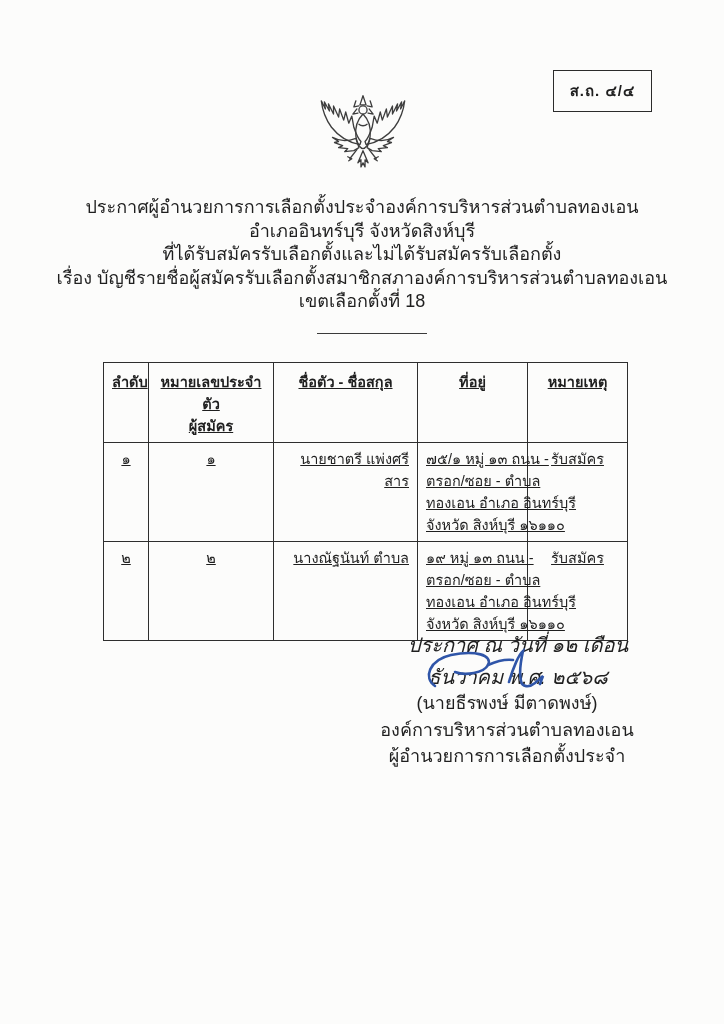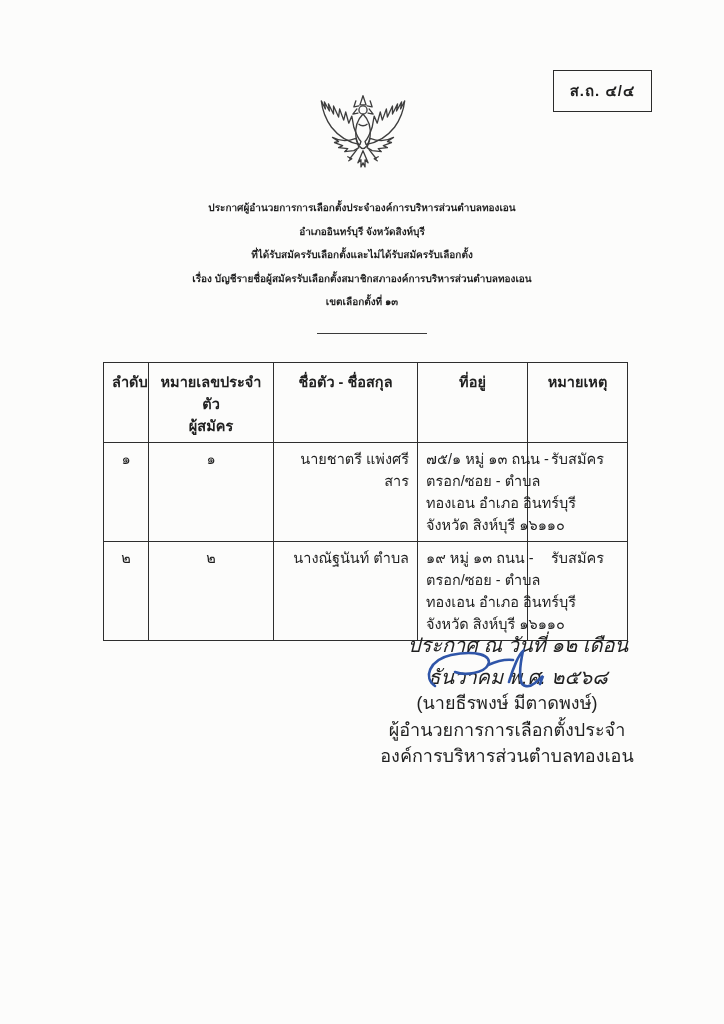--- a/index.html
+++ b/index.html
@@ -12,33 +12,34 @@
   .form-box {
     position:absolute; left:553px; top:70px; width:99px; height:42px;
     border:1.5px solid #2b2b2b; box-sizing:border-box;
     display:flex; align-items:center; justify-content:center;
     font-weight:bold; font-size:15px; letter-spacing:1px;
   }
   .emblem { position:absolute; left:302px; top:92px; width:122px; height:100px; }
   .emblem svg { width:100%; height:100%; }
   .titles {
     position:absolute; left:0; top:196px; width:724px;
-    text-align:center; font-weight:bold; font-size:10px; line-height:23.5px;
+    text-align:center; font-weight:normal; font-size:18px; line-height:23.5px;
   }
   .divider {
     position:absolute; left:317px; top:333px; width:110px; height:0;
     border-top:1.5px solid #3a3a3a;
   }
   table.doc-table {
     position:absolute; left:103px; top:362px; width:524px;
     border-collapse:collapse; font-size:14.5px; table-layout:fixed;
   }
   .doc-table th, .doc-table td {
     border:1.6px solid #2e2e2e; vertical-align:top; padding:5px 8px;
     box-sizing:border-box;
+    text-decoration:underline;
   }
   .doc-table th { font-weight:bold; text-align:center; padding-top:8px; line-height:22px; height:51px; }
   .doc-table td { height:97px; line-height:22px; }
   .cell-center { text-align:center; }
   .cell-left { text-align:right; }
   .addr div { line-height:22px; white-space:nowrap; }
   .footer-date {
     position:absolute; left:372px; top:629px; width:292px;
     text-align:center; font-size:20px;font-style:italic;
   }
@@ -78,21 +79,21 @@
         <path d="M66,55 L73,64 M71,64 L75,62 M71,64 L74,66"></path>
       </g>
     </svg>
   </div>
 
   <div class="titles">
     <div>ประกาศผู้อำนวยการการเลือกตั้งประจำองค์การบริหารส่วนตำบลทองเอน</div>
     <div>อำเภออินทร์บุรี จังหวัดสิงห์บุรี</div>
     <div>ที่ได้รับสมัครรับเลือกตั้งและไม่ได้รับสมัครรับเลือกตั้ง</div>
     <div>เรื่อง บัญชีรายชื่อผู้สมัครรับเลือกตั้งสมาชิกสภาองค์การบริหารส่วนตำบลทองเอน</div>
-    <div>เขตเลือกตั้งที่ ๑๓</div>
+    <div>เขตเลือกตั้งที่ 18</div>
   </div>
 
   <div class="divider"></div>
 
   <table class="doc-table">
     <colgroup>
       <col style="width:45px">
         <col style="width:125px">
         <col style="width:144px">
         <col style="width:110px">
@@ -145,17 +146,17 @@
       <g stroke="#2f55a8" stroke-width="2.6" fill="none" stroke-linecap="round">
         <path d="M16,40 C4,32 10,14 32,9 C56,4 74,9 69,19 C65,27 46,30 36,26"></path>
         <path d="M69,19 C78,15 86,13 94,14"></path>
         <path d="M90,36 C94,22 100,8 104,5 C102,14 100,27 102,35 C103,41 110,42 116,37 L124,30 L121,38"></path>
       </g>
     </svg>
   </div>
 
   <div class="signer">
     <div>(นายธีรพงษ์ มีตาดพงษ์)</div>
+    <div>องค์การบริหารส่วนตำบลทองเอน</div>
     <div>ผู้อำนวยการการเลือกตั้งประจำ</div>
-    <div>องค์การบริหารส่วนตำบลทองเอน</div>
   </div>
 
 </div>
 
 </body></html>

